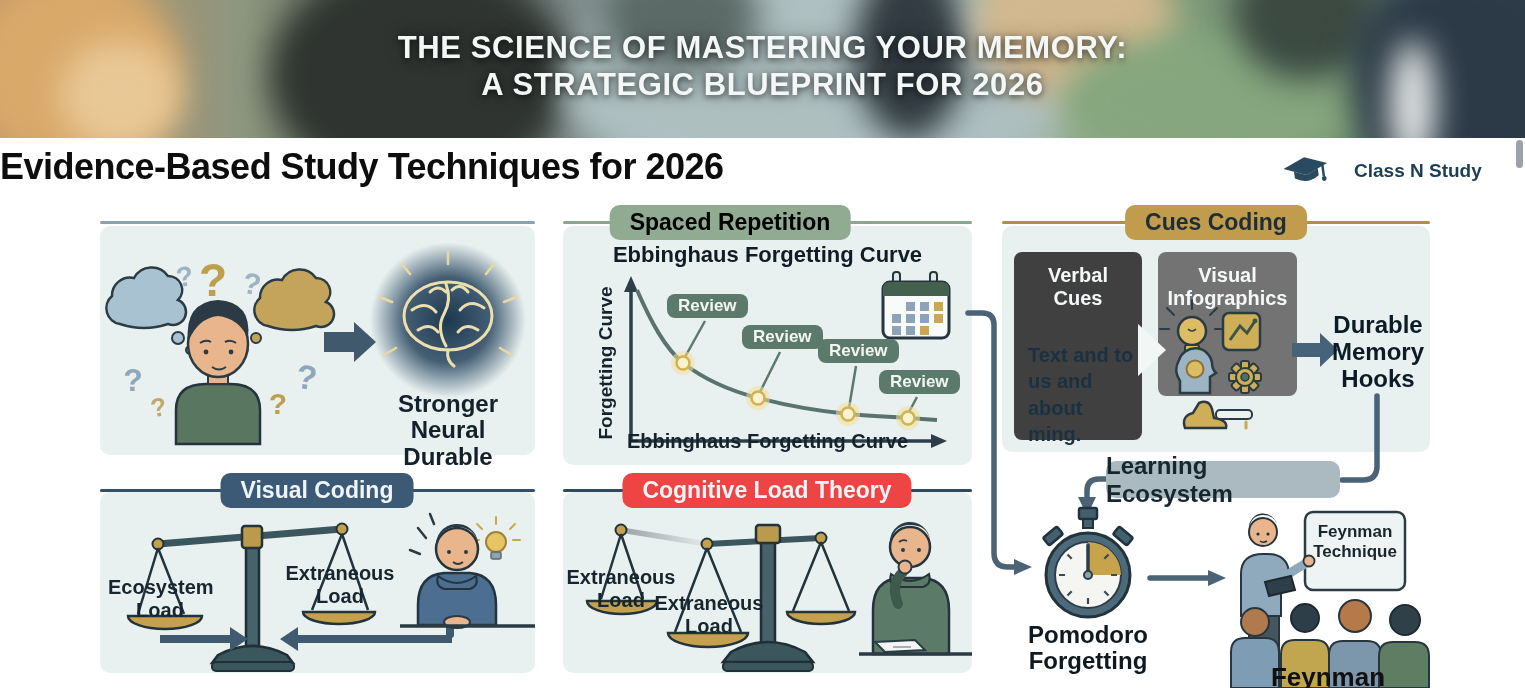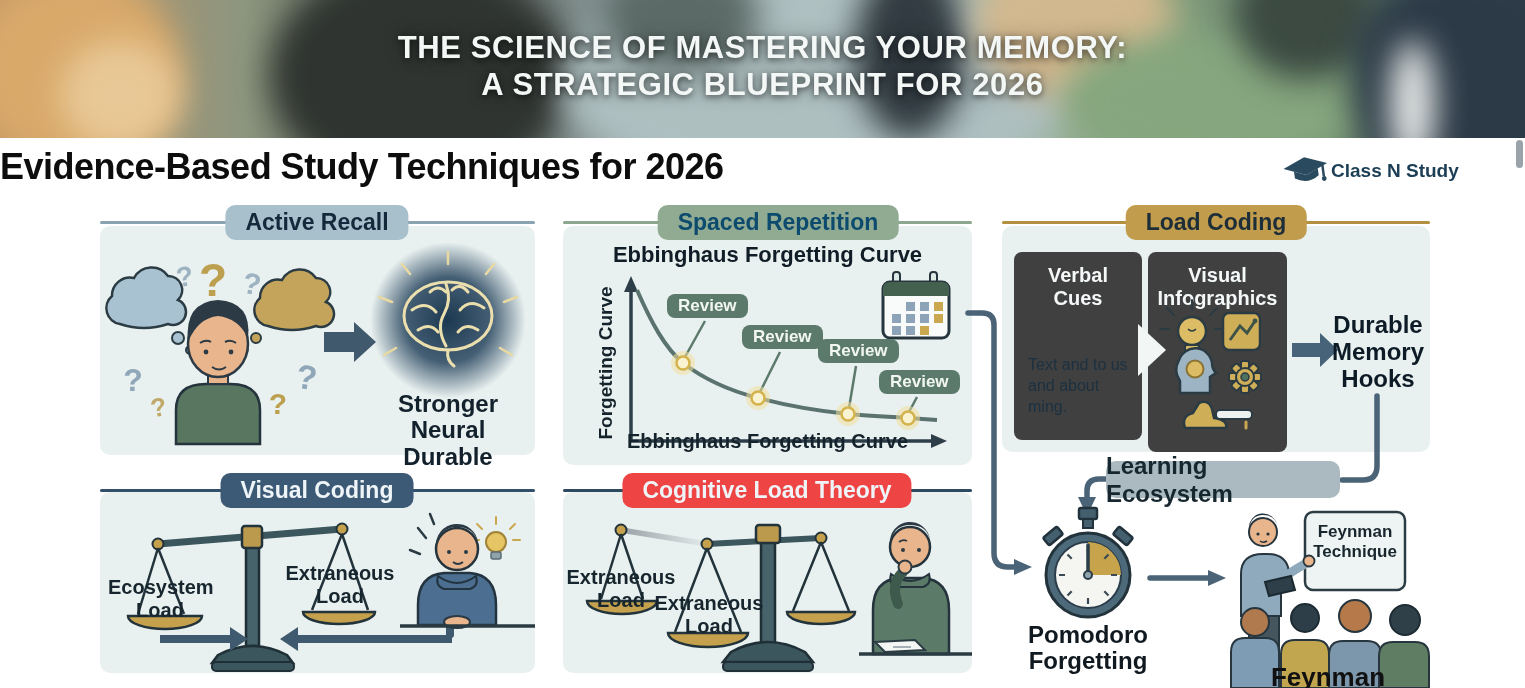--- a/index.html
+++ b/index.html
@@ -8,21 +8,21 @@
        font-family:"Liberation Sans",sans-serif;}
   .abs{position:absolute}
   
   .hero{left:0;top:0;width:1525px;height:138px;overflow:hidden;
         background:linear-gradient(90deg,#c09467 0%,#8d967f 16%,#4a524c 28%,#a9bcbd 45%,#bac7c2 58%,#86a47f 76%,#31414d 100%)}
   .blob{position:absolute;filter:blur(16px);border-radius:50%}
   .hero-title{width:100%;text-align:center;color:#f3f7f6;font-weight:800;letter-spacing:.6px;
         text-shadow:0 2px 6px rgba(0,0,0,.55),0 0 18px rgba(0,0,0,.35);font-size:31px;line-height:37px}
   
   .h1{left:0;top:146px;width:100%;text-align:left;font-size:36px;font-weight:800;color:#0d0d0d;letter-spacing:-.5px}
-  .brand{left:1283px;top:153px;display:flex;align-items:center;gap:2px}
+  .brand{left:1283px;top:153px;display:flex;align-items:center;gap:25px}
   .brand-text{font-size:19px;font-weight:800;color:#1c3e55;white-space:nowrap}
   .scroll-thumb{left:1516px;top:140px;width:7px;height:28px;background:#9aa3a9;border-radius:4px}
   
   .panel{background:#e9f1f0;border-radius:10px}
   .hline{height:3px;border-radius:2px}
   .badge{top:205px;height:35px;display:flex;align-items:center;padding:0 20px;border-radius:10px;
          font-size:23px;font-weight:800;white-space:nowrap;transform:translateX(-50%)}
   .lbl{font-weight:800;color:#17262e;text-align:center;line-height:1.13;font-size:20px}
   .rev{position:absolute;background:#5c7a6b;color:#f2f6f3;font-size:17px;font-weight:700;
        padding:2px 11px;border-radius:8px;white-space:nowrap}
@@ -74,23 +74,22 @@
   <div class="abs panel" style="left:1002px;top:226px;width:428px;height:226px"></div>
   <div class="abs panel" style="left:100px;top:492px;width:435px;height:181px"></div>
   <div class="abs panel" style="left:563px;top:492px;width:409px;height:181px"></div>
 
   <div class="abs hline" style="left:100px;top:221px;width:435px;background:#8aa3b0"></div>
   <div class="abs hline" style="left:563px;top:221px;width:409px;background:#8ba78d"></div>
   <div class="abs hline" style="left:1002px;top:221px;width:428px;background:#b3903f"></div>
   <div class="abs hline" style="left:100px;top:489px;width:435px;background:#33506b"></div>
   <div class="abs hline" style="left:563px;top:489px;width:409px;background:#2e4a60"></div>
 
-  <div class="abs badge" style="left:317px;background:#a8bfcc;color:#14293c">Active Recall</div>
-  <div class="abs badge" style="left:778px;background:#90ab92;color:#0c4a6e">Spaced Repetition</div>
-  <div class="abs badge" style="left:1216px;background:#c19c4c;color:#1d2e38">Load Coding</div>
+  <div class="abs badge" style="left:730px;background:#90ab92;color:#000000">Spaced Repetition</div>
+  <div class="abs badge" style="left:1216px;background:#c19c4c;color:#1d2e38">Cues Coding</div>
   <div class="abs badge" style="left:317px;top:473px;background:#3c5a76;color:#eef4f7">Visual Coding</div>
   <div class="abs badge" style="left:767px;top:473px;background:#ef4444;color:#eef4f7">Cognitive Load Theory</div>
 
   <div class="abs" style="left:100px;top:226px;width:435px;height:229px">
     <svg width="435" height="229" viewBox="0 0 435 229">
       <defs>
         <radialGradient id="brainGlow">
           <stop offset="0%" stop-color="#1c3850"></stop>
           <stop offset="55%" stop-color="#27455e" stop-opacity=".85"></stop>
           <stop offset="100%" stop-color="#27455e" stop-opacity="0"></stop>
@@ -197,24 +196,24 @@
     <div class="rev" style="left:104px;top:68px">Review</div>
     <div class="rev" style="left:179px;top:99px">Review</div>
     <div class="rev" style="left:255px;top:113px">Review</div>
     <div class="rev" style="left:316px;top:144px">Review</div>
   </div>
 
   <div class="abs" style="left:1002px;top:226px;width:428px;height:226px">
     <div class="abs" style="left:12px;top:26px;width:128px;height:188px;background:#404040;border-radius:8px">
       <div class="boxtitle" style="width:72px">Verbal Cues</div>
     </div>
-    <div class="abs" style="left:146px;top:26px;width:139px;height:200px;background:#404040;border-radius:8px">
+    <div class="abs" style="left:156px;top:26px;width:139px;height:144px;background:#737373;border-radius:8px">
       <div class="boxtitle" style="width:122px">Visual Infographics</div>
     </div>
-    <div class="abs" style="left:26px;top:128px;width:112px;font-size:16px;font-weight:400;color:#1b3040;line-height:1.32">Text and to us and about ming.</div>
+    <div class="abs" style="left:26px;top:116px;width:112px;font-size:20px;font-weight:700;color:#1b3040;line-height:1.32">Text and to us and about ming.</div>
     <svg class="abs" width="428" height="226" viewBox="0 0 428 226" style="left:0;top:0">
 
       <polygon points="136,98 164,124 136,150" fill="#f2f7f6"></polygon>
 
       <g>
         <g stroke="#2b3b43" stroke-width="2" stroke-linecap="round">
           <path d="M190,83 v-9 M172,89 l-7,-7 M208,89 l7,-7 M167,103 h-9 M213,103 h9"></path>
         </g>
         <circle cx="190" cy="105" r="14" fill="#dcbc64" stroke="#2b3b43" stroke-width="2.5"></circle>
         <rect x="183" y="119" width="14" height="9" rx="2" fill="#dcbc64" stroke="#2b3b43" stroke-width="2"></rect>

